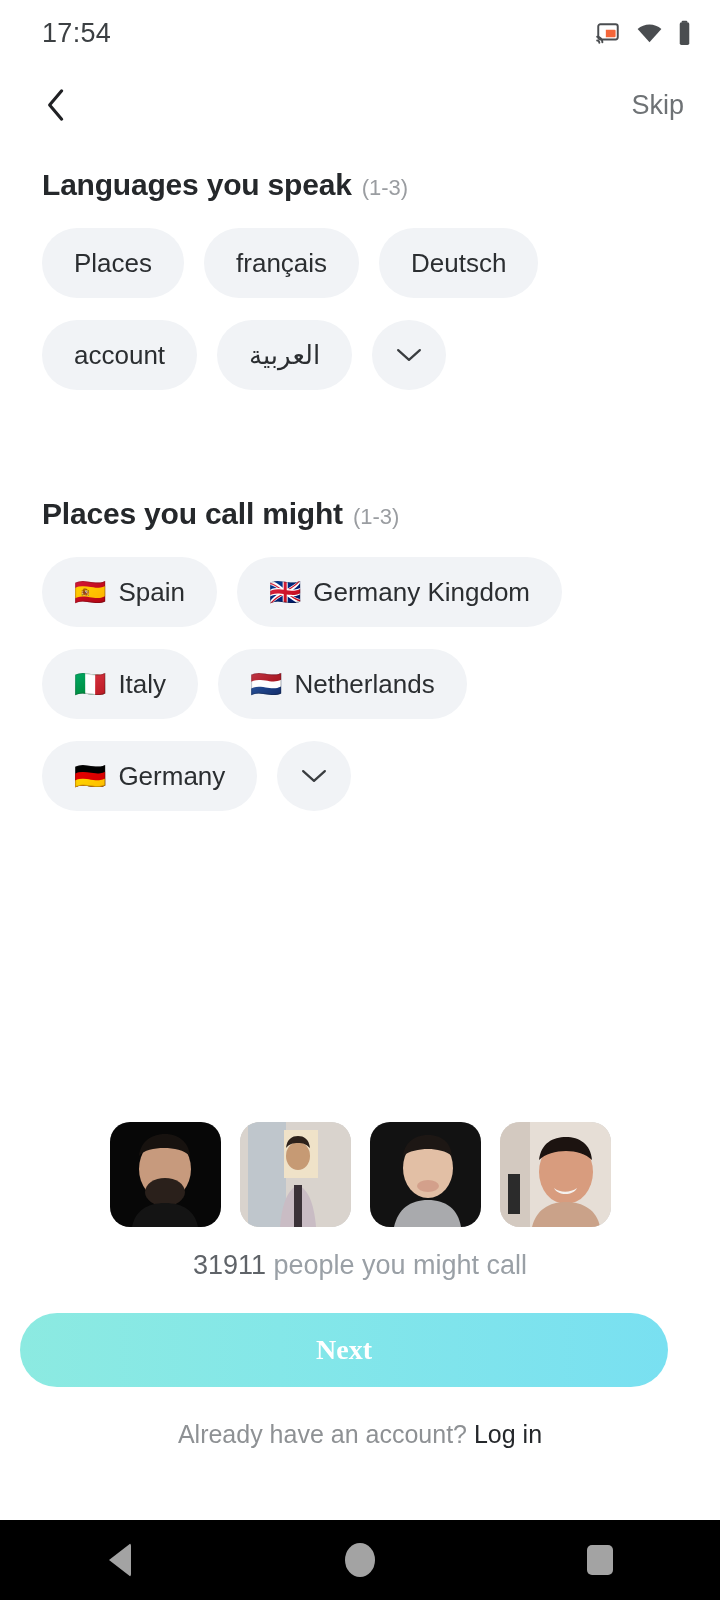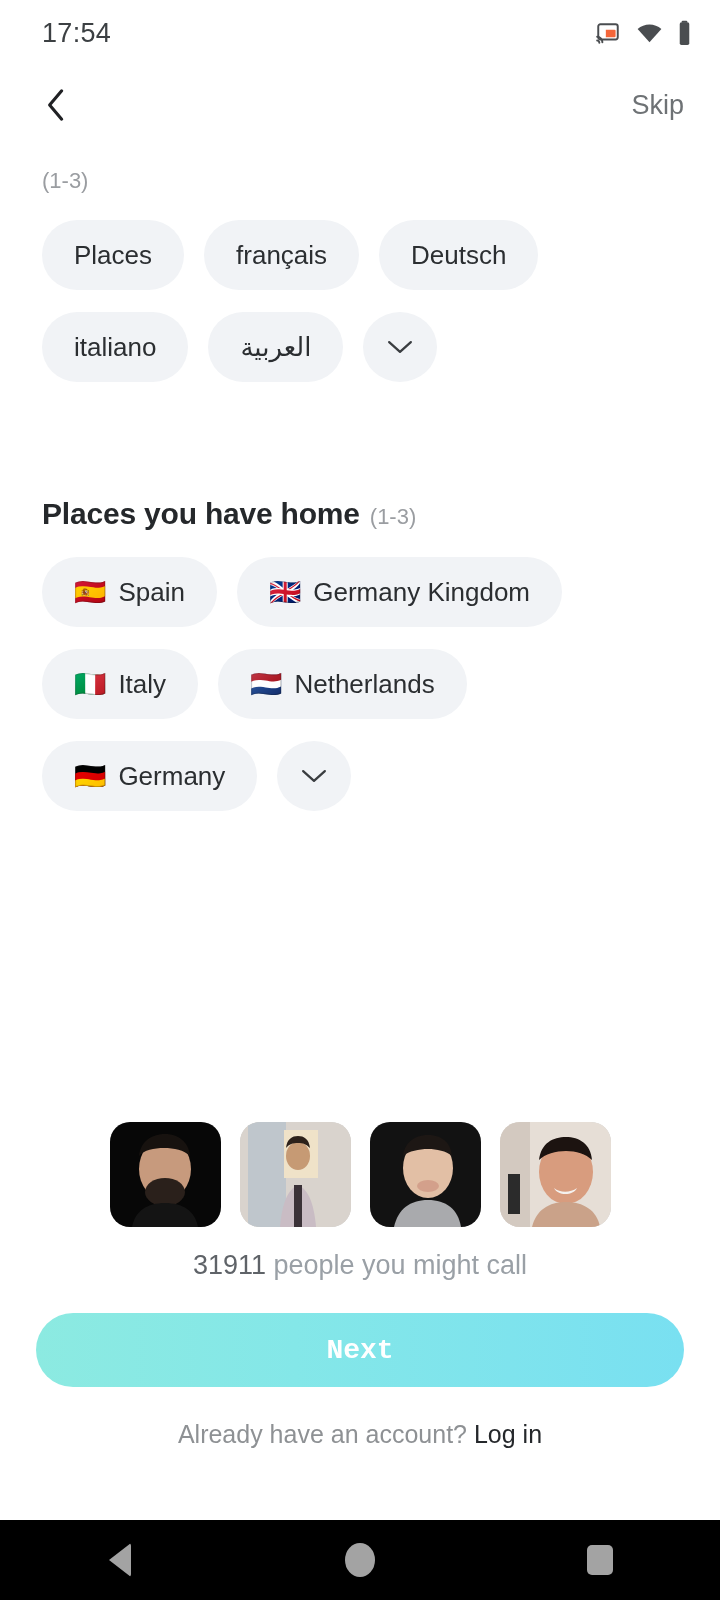--- a/index.html
+++ b/index.html
@@ -63,25 +63,25 @@
   .avatar .ph { position:absolute; inset:0; }
 
   .meet-line {
     position:absolute; top:1250px; left:0; width:720px; text-align:center;
     font-size:27px;
   }
   .meet-count { color:#5f6368; }
   .meet-text { color:#9aa0a6; }
 
   .next-btn {
-    position:absolute; top:1313px; left:36px; width:648px; height:74px;
+    position:absolute; top:1313px; left:20px; width:648px; height:74px;
     border-radius:40px; border:0;
     background:linear-gradient(90deg,#8ceae1 0%,#84e7e8 40%,#79e0f1 100%);
     color:#ffffff; font-size:28px; font-weight:bold;
-    font-family:Liberation Mono, monospace;
+    font-family:Liberation Serif, serif;
     display:flex; align-items:center; justify-content:center;
   }
 
   .login-line {
     position:absolute; top:1420px; left:0; width:720px; text-align:center;
     font-size:25px; color:#8e9194;
   }
   .login-link { color:#25282b; }
 
   
@@ -123,39 +123,40 @@
     <span class="back-btn">
       <svg width="26" height="34" viewBox="0 0 14 24">
         <path d="M11 2 2.5 12 11 22" fill="none" stroke="#202124" stroke-width="2.2" stroke-linecap="round" stroke-linejoin="round"></path>
       </svg>
     </span>
     <span class="skip-btn">Skip</span>
   </div>
 
   <div class="section sec-lang">
     <div class="sec-head">
+      <span class="sec-title">Languages you speak</span>
       <span class="sec-sub">(1-3)</span>
     </div>
     <div class="chips">
       <span class="chip">Places</span>
       <span class="chip">français</span>
       <span class="chip">Deutsch</span>
-      <span class="chip">italiano</span>
+      <span class="chip">account</span>
       <span class="chip">العربية</span>
       <span class="chip expand">
         <svg class="chev" width="26" height="16" viewBox="0 0 24 14">
           <path d="M2 2.5 12 11.5 22 2.5" fill="none" stroke="#3a3d40" stroke-width="2.1" stroke-linecap="round" stroke-linejoin="round"></path>
         </svg>
       </span>
     </div>
   </div>
 
   <div class="section sec-places">
     <div class="sec-head">
-      <span class="sec-title">Places you have home</span>
+      <span class="sec-title">Places you call might</span>
       <span class="sec-sub">(1-3)</span>
     </div>
     <div class="chips">
       <span class="chip">
         <span class="flag">🇪🇸</span>
         <span>Spain</span>
       </span>
       <span class="chip">
         <span class="flag">🇬🇧</span>
         <span>Germany Kingdom</span>

